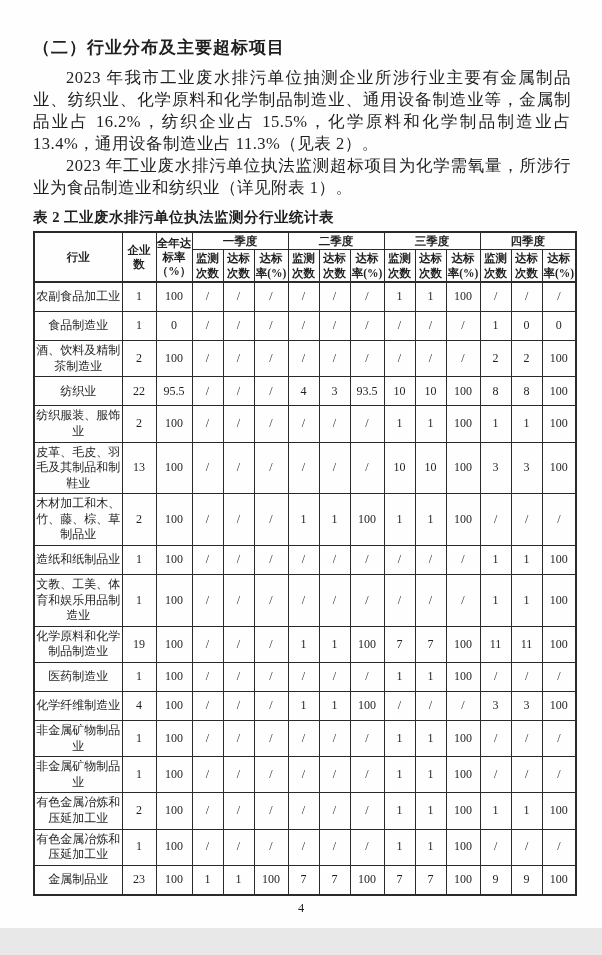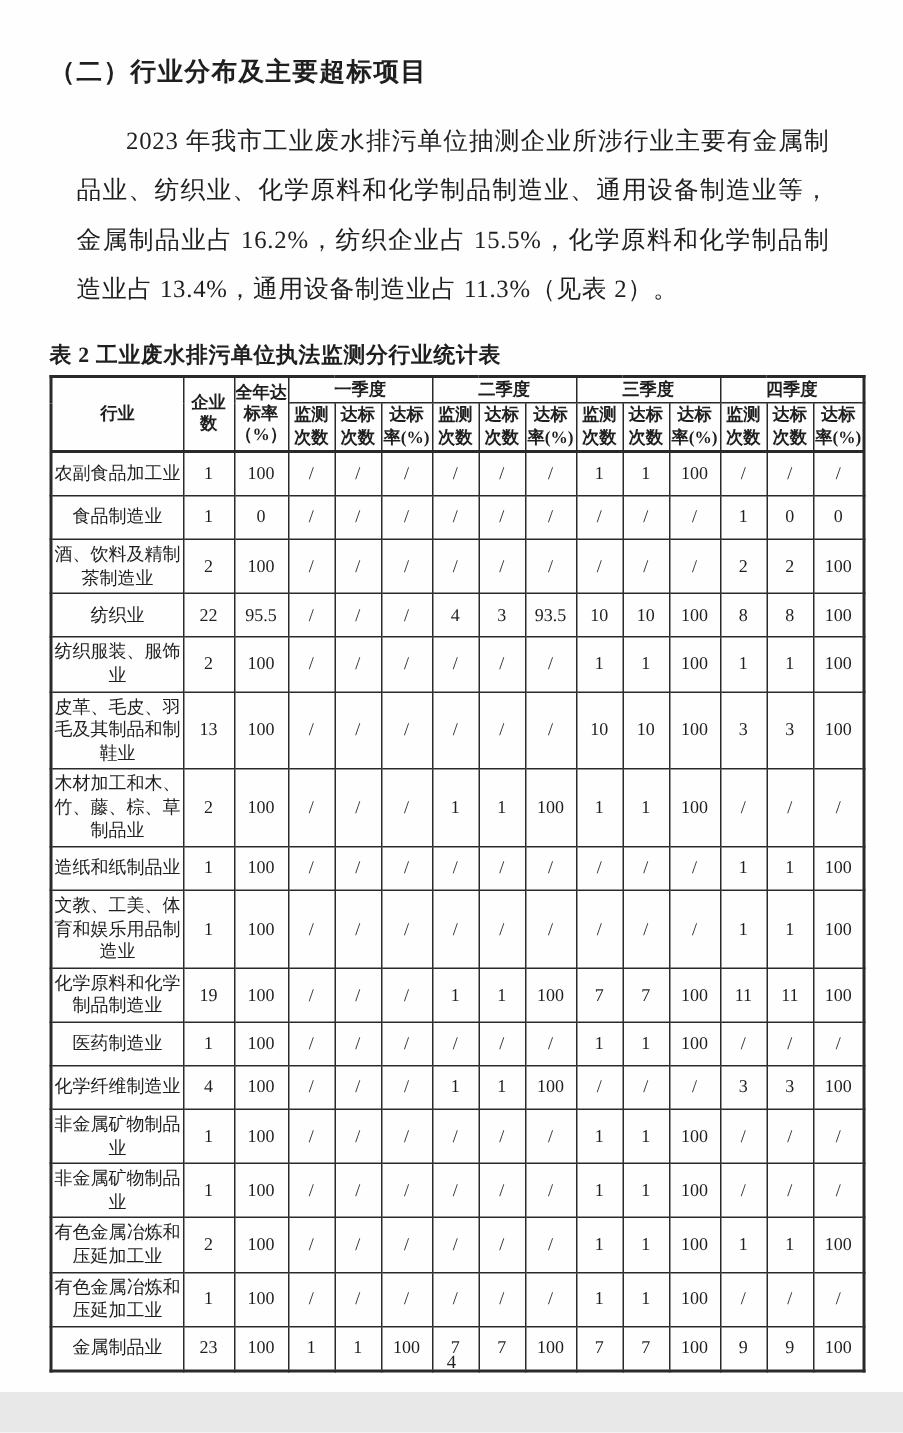--- a/index.html
+++ b/index.html
@@ -15,24 +15,24 @@
     overflow: hidden;
   }
   .heading {
     font-size: 17px;
     font-weight: bold;
     letter-spacing: 1px;
     margin: 6px 0 8px 0;
   }
   .para {
     font-size: 16.5px;
-    line-height: 33px;
+    line-height: 22px;
     text-align: justify;
     text-indent: 2em;
-    margin: 18px;
+    margin: 0;
     letter-spacing: 0.5px;
     font-family: Liberation Serif, serif;
   }
   .table-title {
     font-size: 14.5px;
     font-weight: bold;
     margin: 9px 0 4px 0;
     letter-spacing: 0.5px;
   }
   table.stats {
@@ -67,20 +67,21 @@
   }
 </style>
 </head>
 <body>
 
 <div class="page">
 
   <div class="heading">（二）行业分布及主要超标项目</div>
 
   <p class="para">2023 年我市工业废水排污单位抽测企业所涉行业主要有金属制品业、纺织业、化学原料和化学制品制造业、通用设备制造业等，金属制品业占 16.2%，纺织企业占 15.5%，化学原料和化学制品制造业占 13.4%，通用设备制造业占 11.3%（见表 2）。</p>
+  <p class="para">2023 年工业废水排污单位执法监测超标项目为化学需氧量，所涉行业为食品制造业和纺织业（详见附表 1）。</p>
 
   <div class="table-title">表 2 工业废水排污单位执法监测分行业统计表</div>
 
   <table class="stats">
     <colgroup>
       <col style="width:88px">
       <col style="width:34px">
       <col style="width:36px">
       <col style="width:31px">
         <col style="width:31px">

